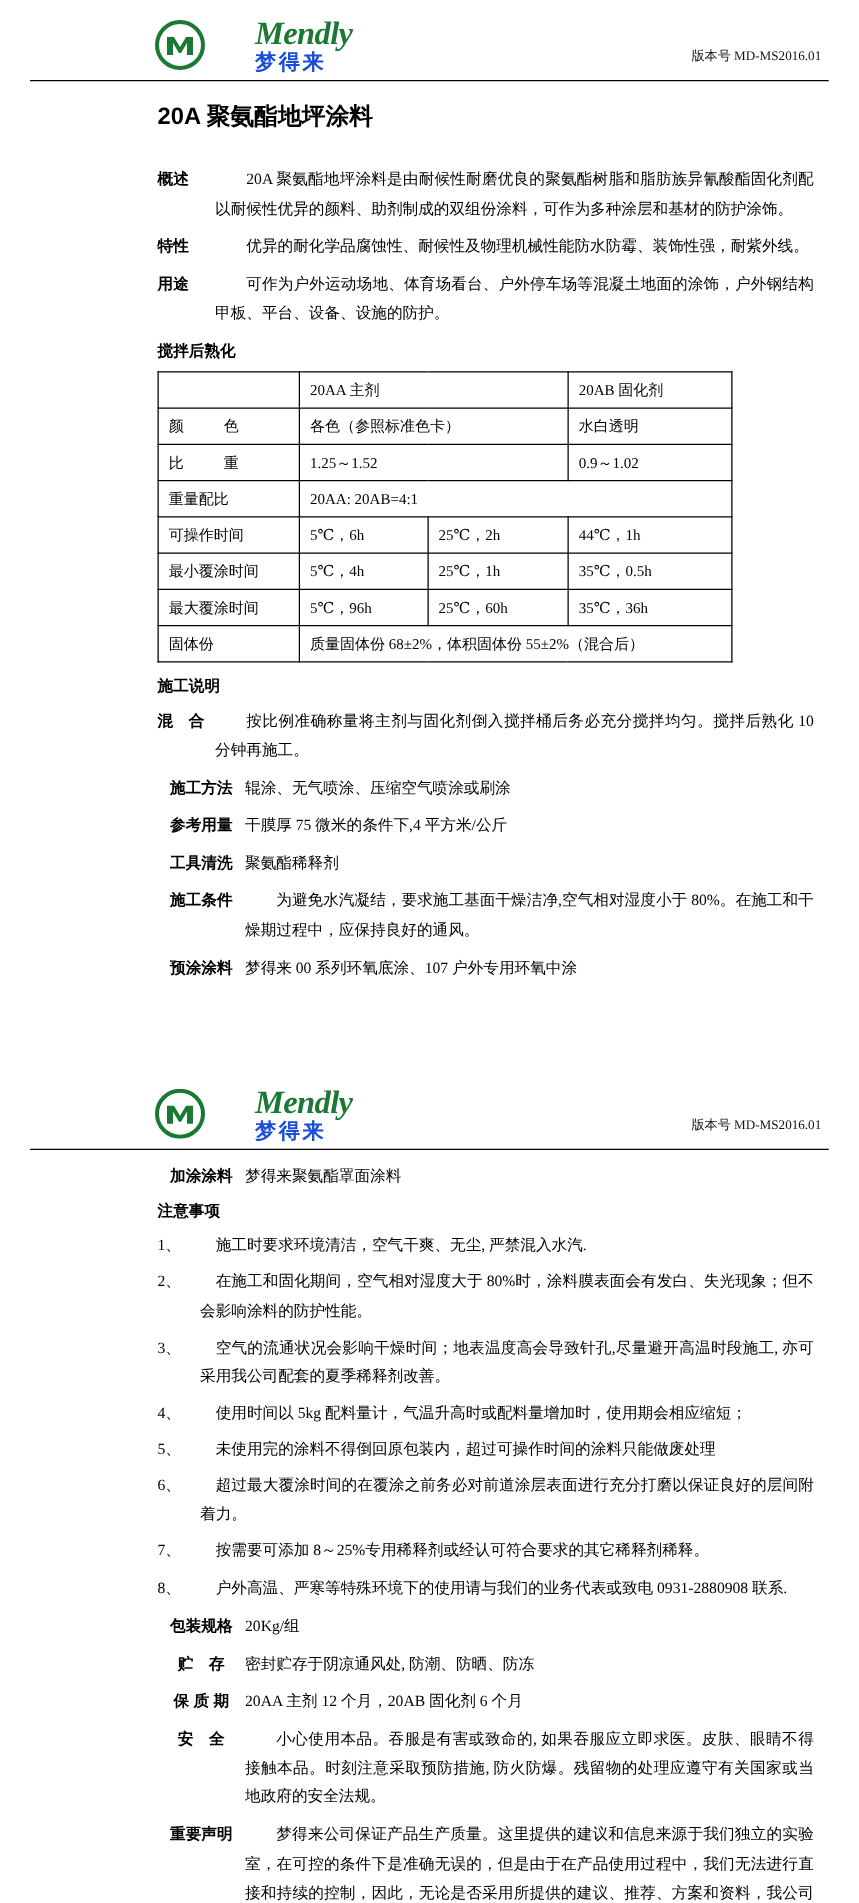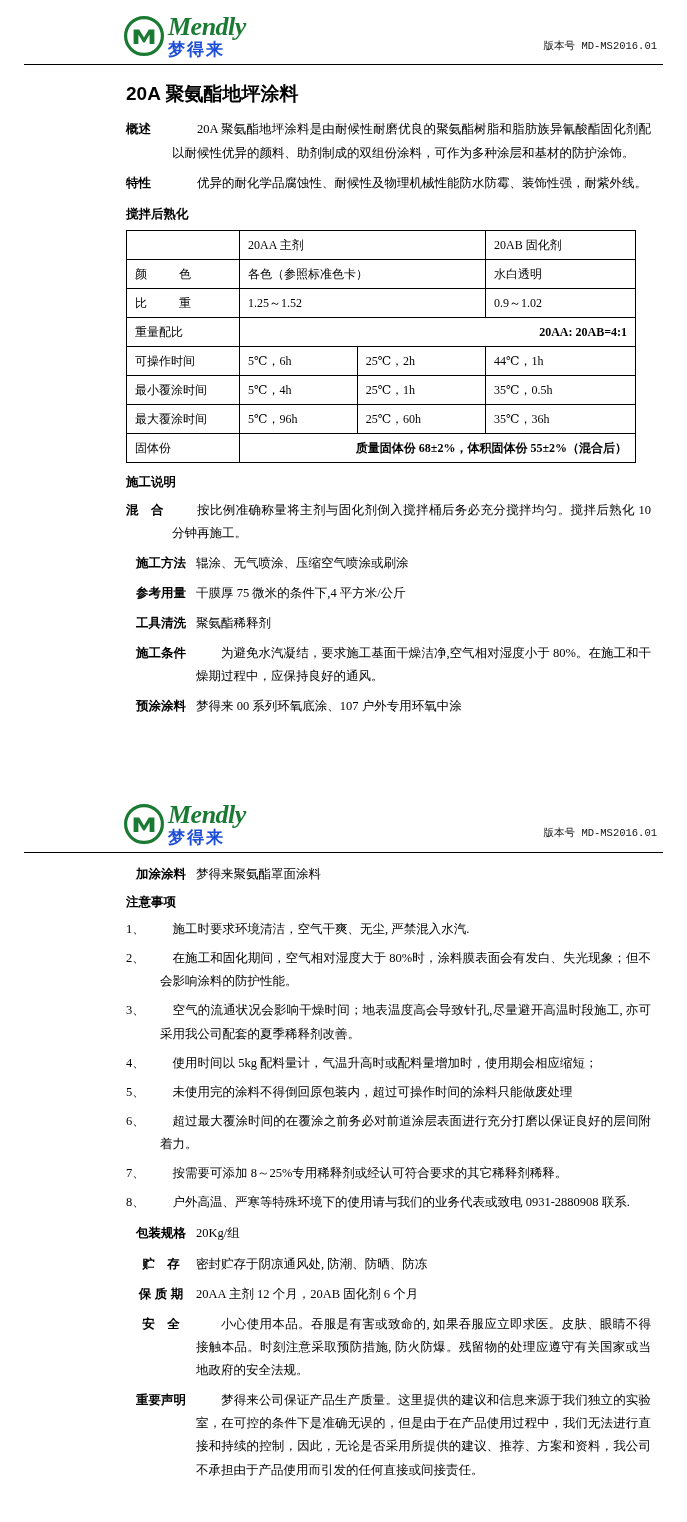--- a/index.html
+++ b/index.html
@@ -22,20 +22,21 @@
   .doc-header {
     display: flex;
     align-items: flex-end;
     justify-content: space-between;
     padding: 14px 24px 4px 24px;
   }
   .logo-wrap {
     display: flex;
     align-items: center;
     margin-left: 100px;
+    gap: 36px;
   }
   .logo-mark {
     width: 40px;
     height: 40px;
     flex: 0 0 auto;
     margin-right: 4px;
   }
   .logo-text {
     display: flex;
     flex-direction: column;
@@ -52,37 +53,37 @@
   }
   .logo-cn {
     font-family: "Liberation Sans", sans-serif;
     font-weight: bold;
     font-size: 17px;
     color: #1d4ed8;
     letter-spacing: 2px;
     margin-top: 1px;
   }
   .version {
-    font-family: Liberation Mono, monospace;
+    font-family: Liberation Serif, serif;
     font-size: 10.5px;
     color: #111;
     margin-bottom: 4px;
     margin-right: 6px;
     white-space: nowrap;
   }
   .rule {
     border: none;
     border-top: 1px solid #000;
     margin: 2px 24px 0 24px;
   }
   .doc-title {
     font-family: "Liberation Sans", sans-serif;
     font-weight: bold;
     font-size: 19px;
-    margin: 14px 0 10px 0;
+    margin: 14px 0 24px 0;
     padding-left: 126px;
   }
   
   .content {
     padding: 0 36px 0 126px;
   }
   .block {
     display: flex;
     align-items: flex-start;
     margin-bottom: 7px;
@@ -109,39 +110,38 @@
   }
   .section-head {
     font-family: "Liberation Sans", sans-serif;
     font-weight: bold;
     font-size: 12.5px;
     margin: 10px 0 6px 0;
   }
   
   table.spec {
     border-collapse: collapse;
-    width: 510px;
+    width: 460px;
     margin: 0 0 8px 0;
     font-size: 12px;
   }
   table.spec td {
     border: 1px solid #000;
     padding: 4px 8px;
     height: 20px;
     vertical-align: middle;
   }
   table.spec td.label {
     width: 96px;
   }
   table.spec td.sp {
     letter-spacing: 10px;
   }
   table.spec td.ctr {
-    text-align: right;
-    font-weight: bold;
+    text-align: left;
   }
   
   .note-head {
     font-family: "Liberation Sans", sans-serif;
     font-weight: bold;
     font-size: 12.5px;
     margin: 4px 0 6px 0;
   }
   .note-item {
     display: flex;
@@ -190,20 +190,24 @@
   <div class="content">
 
     <div class="block">
       <div class="block-label">概述</div>
       <div class="block-body indent">20A 聚氨酯地坪涂料是由耐候性耐磨优良的聚氨酯树脂和脂肪族异氰酸酯固化剂配以耐候性优异的颜料、助剂制成的双组份涂料，可作为多种涂层和基材的防护涂饰。</div>
     </div>
     <div class="block">
       <div class="block-label">特性</div>
       <div class="block-body indent">优异的耐化学品腐蚀性、耐候性及物理机械性能防水防霉、装饰性强，耐紫外线。</div>
     </div>
+    <div class="block">
+      <div class="block-label">用途</div>
+      <div class="block-body indent">可作为户外运动场地、体育场看台、户外停车场等混凝土地面的涂饰，户外钢结构甲板、平台、设备、设施的防护。</div>
+    </div>
 
     <div class="section-head">搅拌后熟化</div>
 
     <table class="spec">
       <tbody>
           <tr>
         <td class="label"></td>
         <td colspan="2">20AA 主剂</td>
         <td>20AB 固化剂</td>
       </tr>

